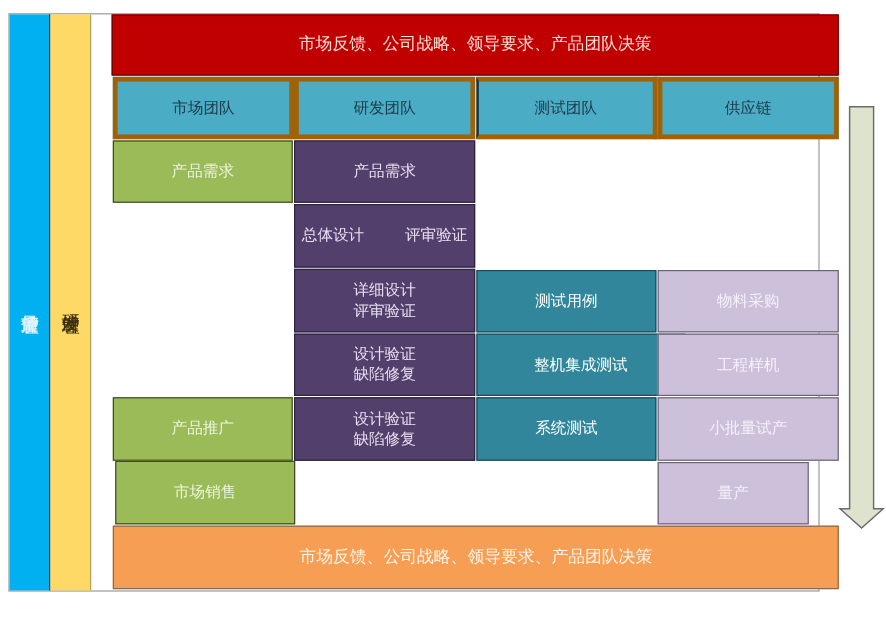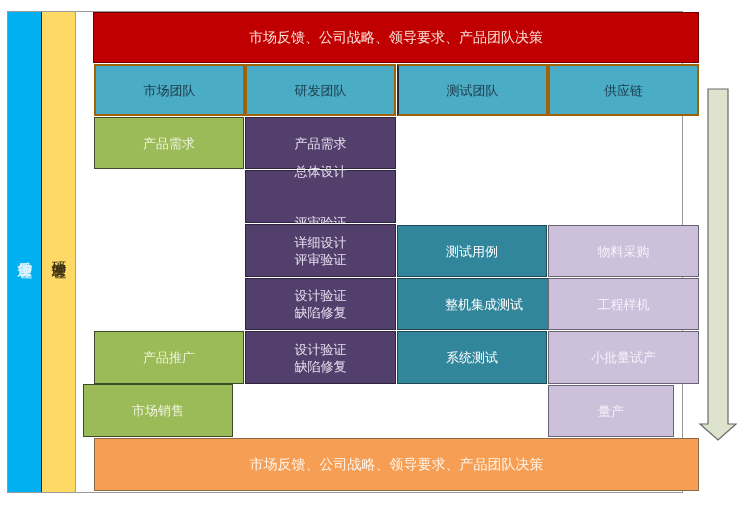--- a/index.html
+++ b/index.html
@@ -8,21 +8,21 @@
   .box { position:absolute; box-sizing:border-box; display:flex;
          align-items:center; justify-content:center; text-align:center;
          font-size:13px; line-height:17px;margin-left:17px; }
   .outer { position:absolute; left:7px; top:11px; width:676px; height:482px;
            border:1px solid #9a9a9a; box-sizing:border-box; background:#ffffff; }
   .vcol { position:absolute; box-sizing:border-box; display:flex; align-items:center;
           justify-content:center; font-size:15px; line-height:21px; writing-mode:vertical-rl;
           text-orientation:upright; letter-spacing:1px; }
   .banner-top { background:#c00000; color:#fbe0d8; border:1px solid #6f0000; }
   .banner-bottom { background:#f59e54; color:#fff4e8; border:1px solid #8a6a4a; }
-  .team { background:#4bacc6; color:#1d3a48; border:2px solid #a16207; }
+  .team { background:#4bacc6; color:#1d3a48; border:4px solid #a16207; }
   .green { background:#9bbb59; color:#eef3dc; border:1px solid #3e4a28; }
   .purple { background:#533f6b; color:#e6dff0; border:1px solid #2e2440; }
   .teal { background:#31869b; color:#ffffff; border:1px solid #1e4a56; }
   .lilac { background:#ccc0da; color:#f5f1fa; border:1px solid #6b6475; }
   .arrow { position:absolute; left:698px; top:88px; width:40px; height:354px; }
 </style>
 </head>
 <body>
 
 <div class="outer"></div>
@@ -50,28 +50,28 @@
 <div class="box team" style="left:531px; top:64px; width:151px; height:52px;">
   <span>供应链</span>
 </div>
 
 <div class="box green" style="left:77px; top:117px; width:150px; height:52px;">
   <span>产品需求</span>
 </div>
 <div class="box green" style="left:77px; top:331px; width:150px; height:53px;">
   <span>产品推广</span>
 </div>
-<div class="box green" style="left:66px; top:384px; width:150px; height:53px;justify-content:center;">
+<div class="box green" style="left:79px; top:384px; width:150px; height:53px;justify-content:center;">
   <span>市场销售</span>
 </div>
 
 <div class="box purple" style="left:228px; top:117px; width:151px; height:52px;">
   <span>产品需求</span>
 </div>
-<div class="box purple" style="left:228px; top:170px; width:151px; height:53px; flex-direction:column;gap:34px;">
+<div class="box purple" style="left:228px; top:170px; width:151px; height:53px; flex-direction:row;gap:34px;">
   <span>总体设计</span>
   <span>评审验证</span>
 </div>
 <div class="box purple" style="left:228px; top:224px; width:151px; height:53px; flex-direction:column;">
   <span>详细设计</span>
   <span>评审验证</span>
 </div>
 <div class="box purple" style="left:228px; top:278px; width:151px; height:52px; flex-direction:column;">
   <span>设计验证</span>
   <span>缺陷修复</span>

